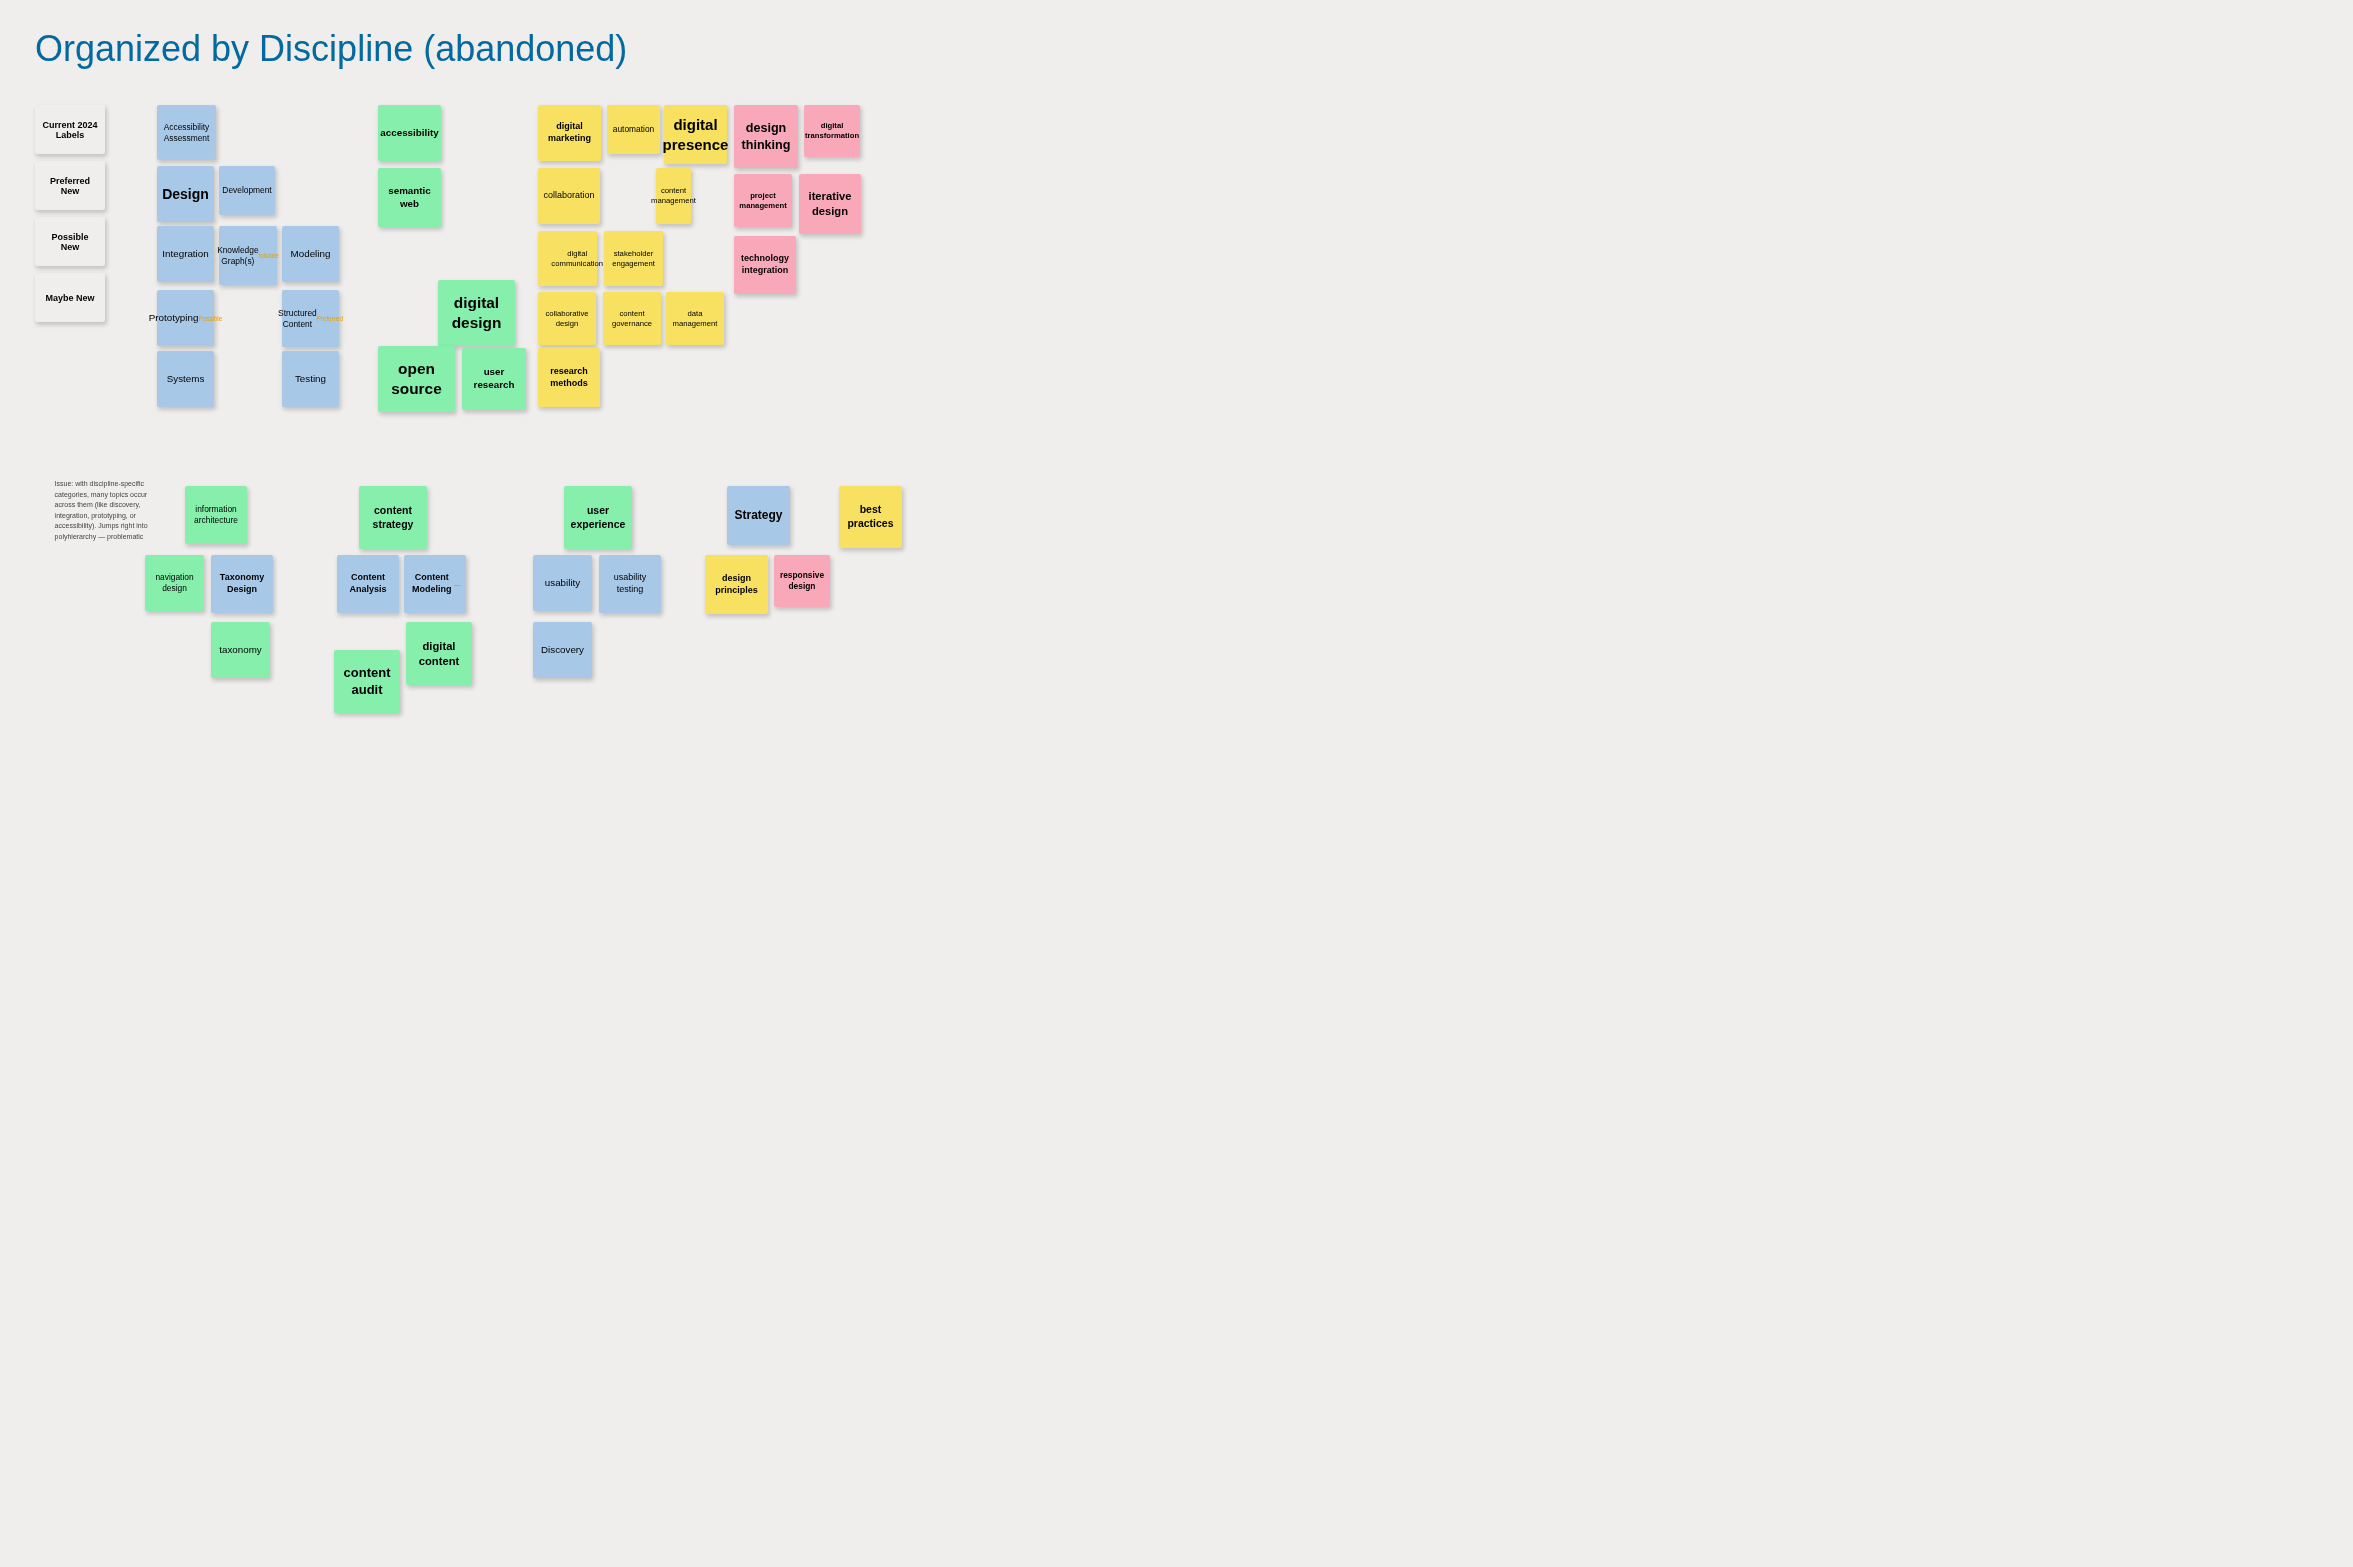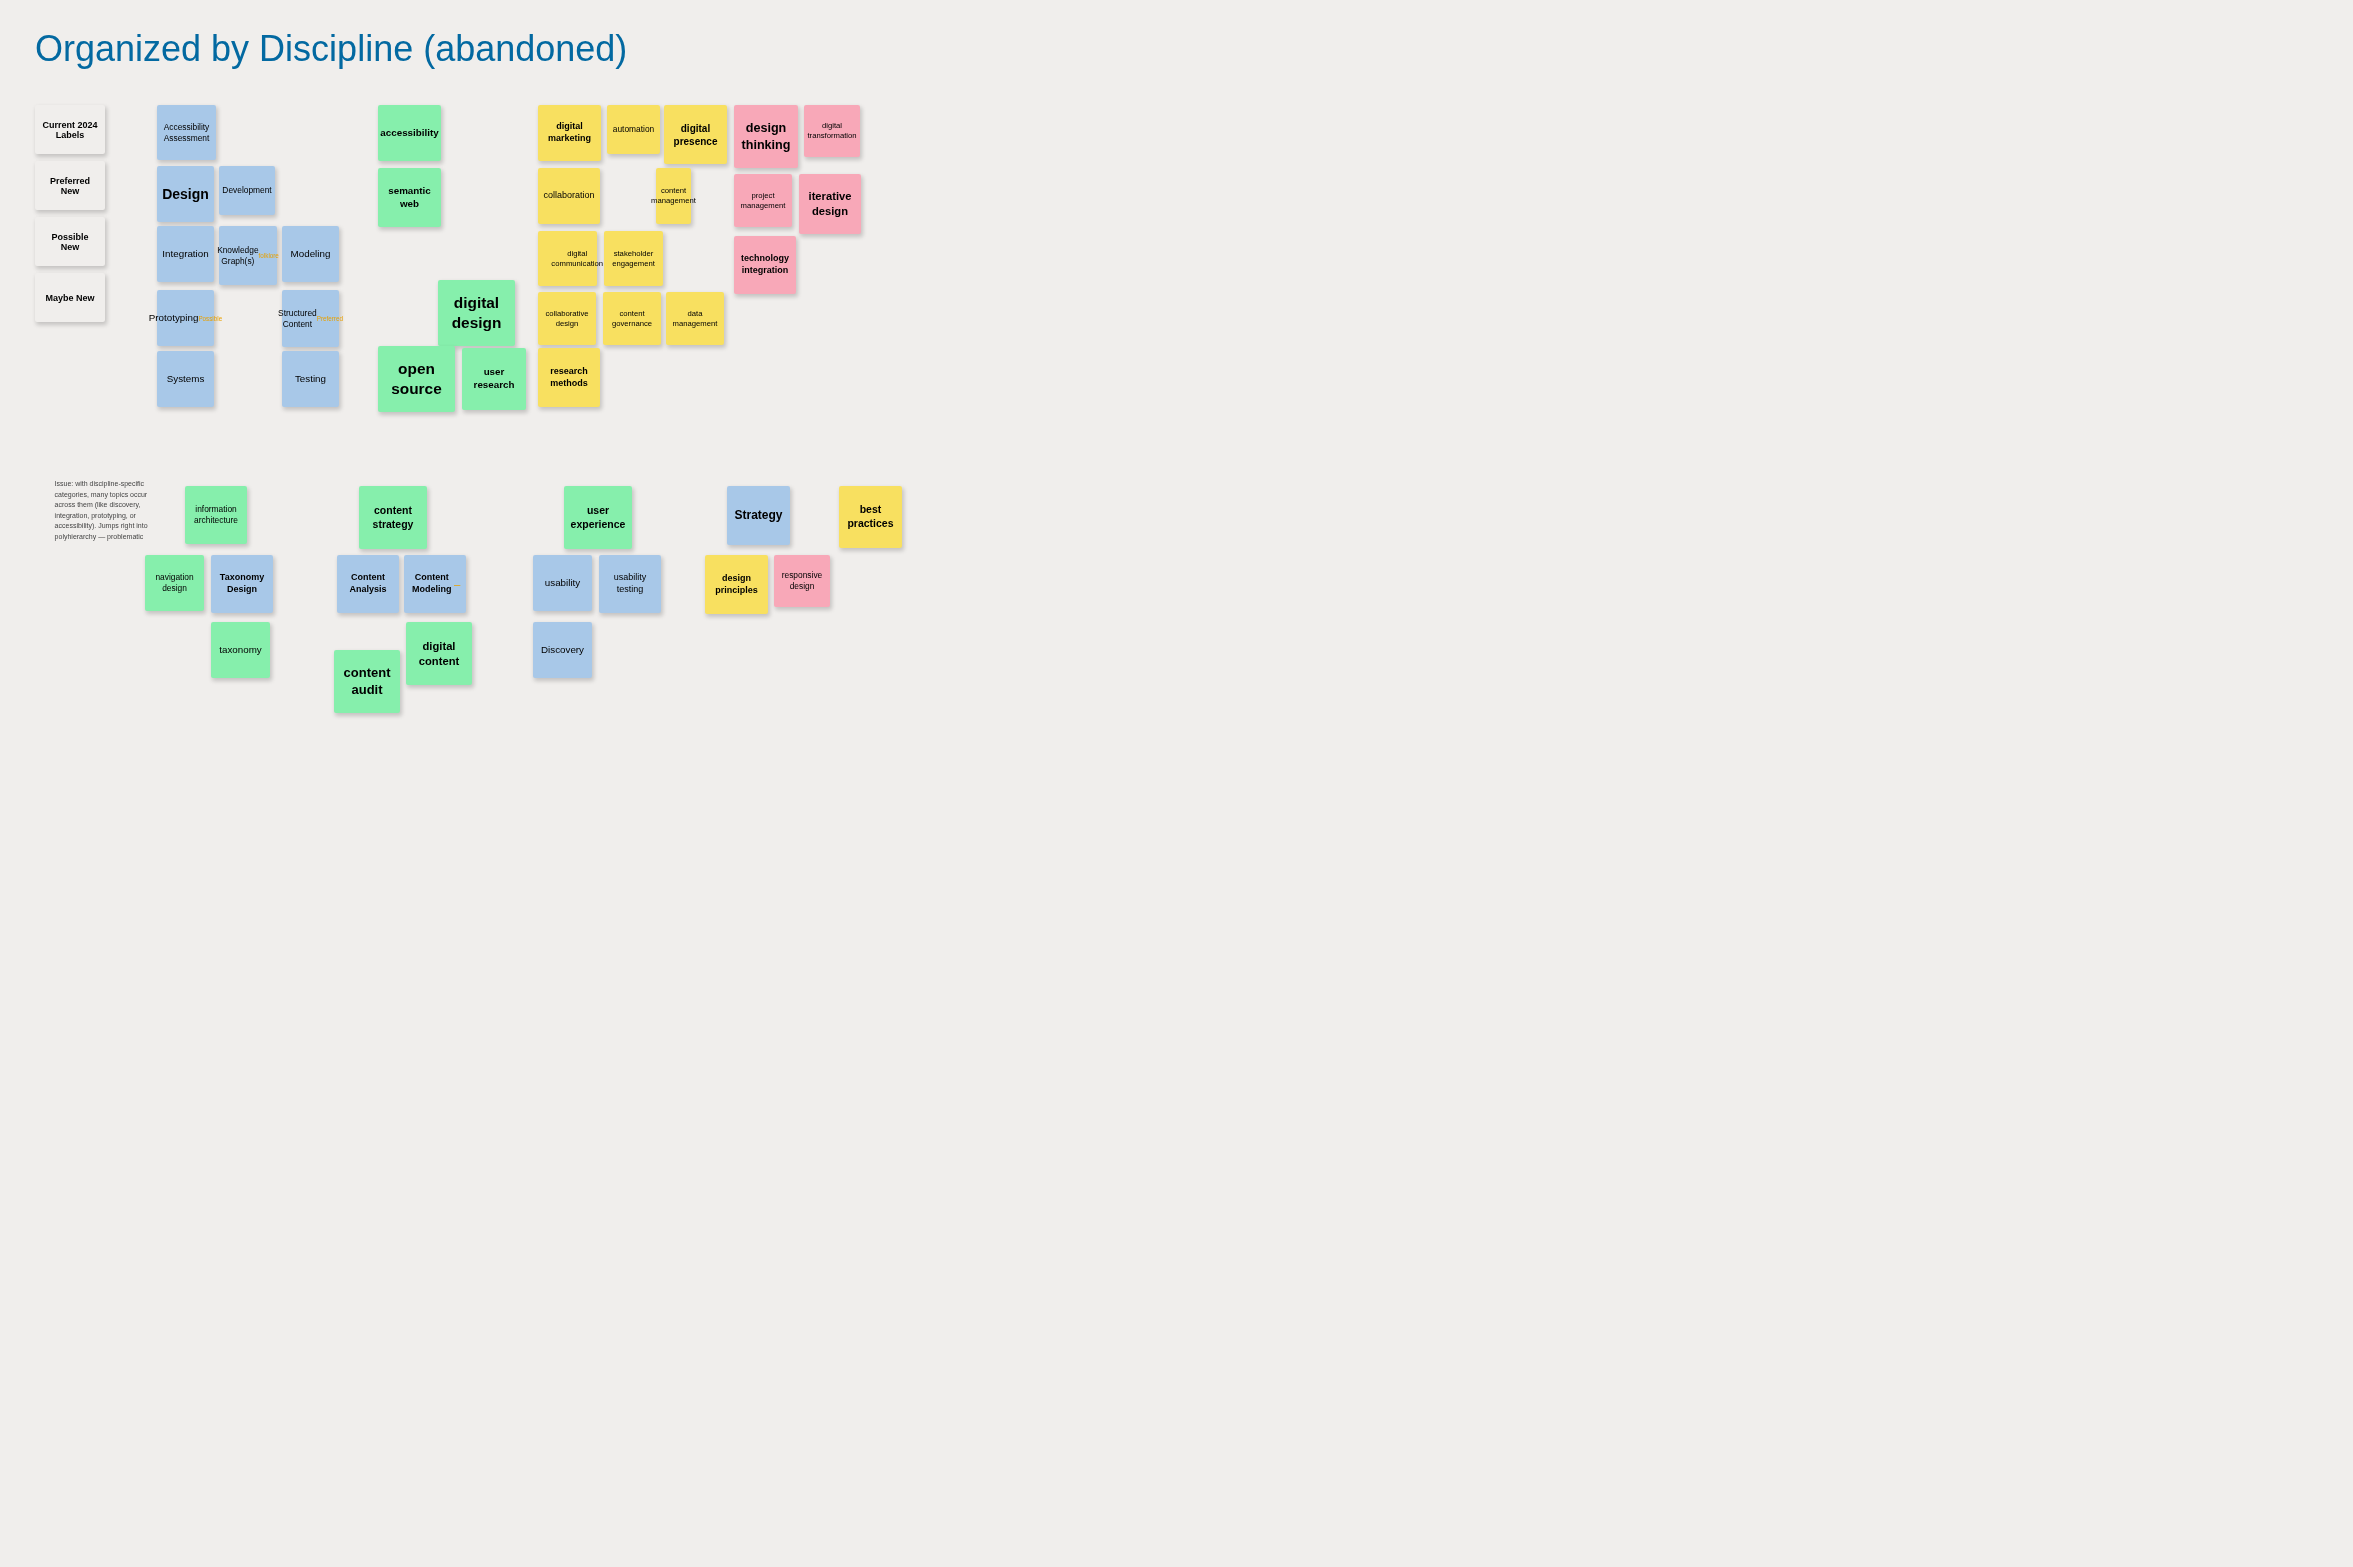--- a/index.html
+++ b/index.html
@@ -31,21 +31,21 @@
       border-radius: 2.1px;
       font-size: 9px;
       line-height: 1.3;
       font-weight: 500;
       box-shadow: 1.4px 2.1px 4.2px rgba(0,0,0,0.18);
       position: absolute;
     }
     .sticky.blue { background: #a8c8e8; }
     .sticky.green { background: #86efac; }
     .sticky.yellow { background: #f8e060; }
-    .sticky.pink { background: #f8a8b8; }
+    .sticky.pink { background: #f8a8b8; font-weight: bold; }
     .sticky.normal { font-size: 9px; width: 63px; height: 56px; }
 
     .legend {
       position: absolute;
       left: 0px;
       top: 0px;
       display: flex;
       flex-direction: column;
       gap: 7px;
     }
@@ -108,21 +108,21 @@
   <div class="sticky blue" style="left:247px;top:253px;width:57px;height:56px;font-size:9.8px;">Testing</div>
 
   <div class="sticky green" style="left:343px;top:7px;width:63px;height:56px;font-size:9.8px;font-weight:600;">accessibility</div>
   <div class="sticky green" style="left:343px;top:70px;width:63px;height:59px;font-size:9.8px;font-weight:600;">semantic web</div>
   <div class="sticky green" style="left:403px;top:182px;width:77px;height:66px;font-size:15.4px;font-weight:700;">digital design</div>
   <div class="sticky green" style="left:343px;top:248px;width:77px;height:66px;font-size:15.4px;font-weight:700;">open source</div>
   <div class="sticky green" style="left:427px;top:250px;width:64px;height:62px;font-size:9.8px;font-weight:600;">user research</div>
 
   <div class="sticky yellow" style="left:503px;top:7px;width:63px;height:56px;font-size:9px;font-weight:600;">digital marketing</div>
   <div class="sticky yellow" style="left:572px;top:7px;width:53px;height:49px;font-size:8.4px;">automation</div>
-  <div class="sticky yellow" style="left:629px;top:7px;width:63px;height:59px;font-size:10px;font-weight:700;">digital presence</div>
+  <div class="sticky yellow" style="left:629px;top:7px;width:63px;height:59px;font-size:15px;font-weight:700;">digital presence</div>
 
   <div class="sticky yellow" style="left:503px;top:70px;width:62px;height:56px;font-size:9px;">collaboration</div>
   <div class="sticky yellow" style="left:621px;top:70px;width:35px;height:56px;font-size:7.7px;">content management</div>
 
   <div class="sticky yellow" style="left:503px;top:133px;width:59px;height:55px;font-size:7.7px;padding-left:25px;">digital communication</div>
   <div class="sticky yellow" style="left:569px;top:133px;width:59px;height:55px;font-size:7.7px;">stakeholder engagement</div>
 
   <div class="sticky yellow" style="left:503px;top:194px;width:58px;height:53px;font-size:7.7px;">collaborative design</div>
   <div class="sticky yellow" style="left:568px;top:194px;width:58px;height:53px;font-size:7.7px;">content governance</div>
   <div class="sticky yellow" style="left:631px;top:194px;width:58px;height:53px;font-size:7.7px;">data management</div>

